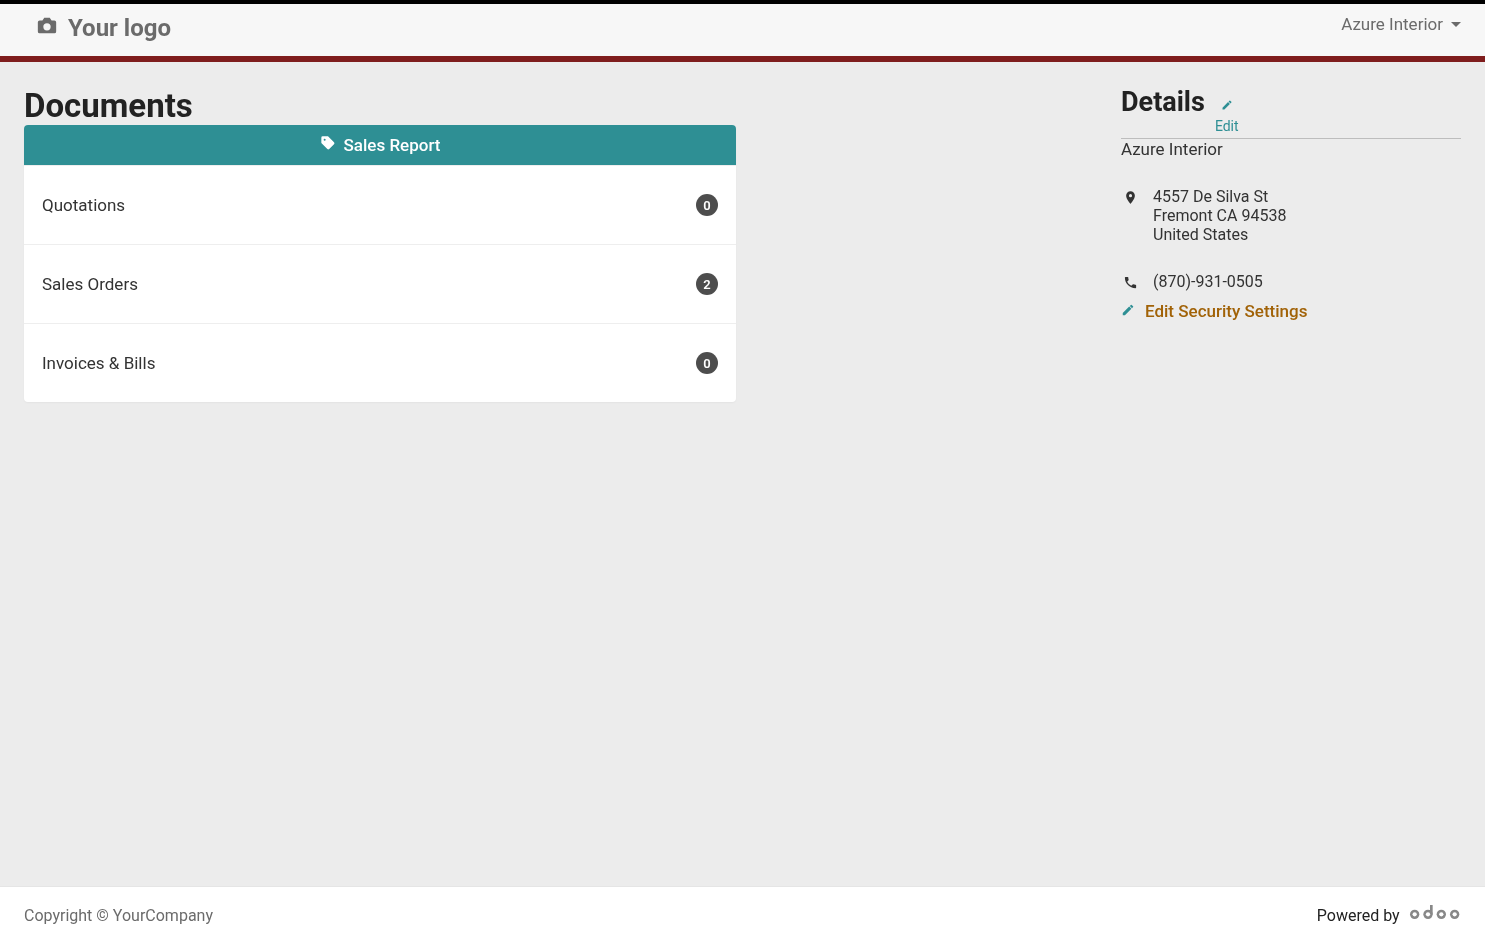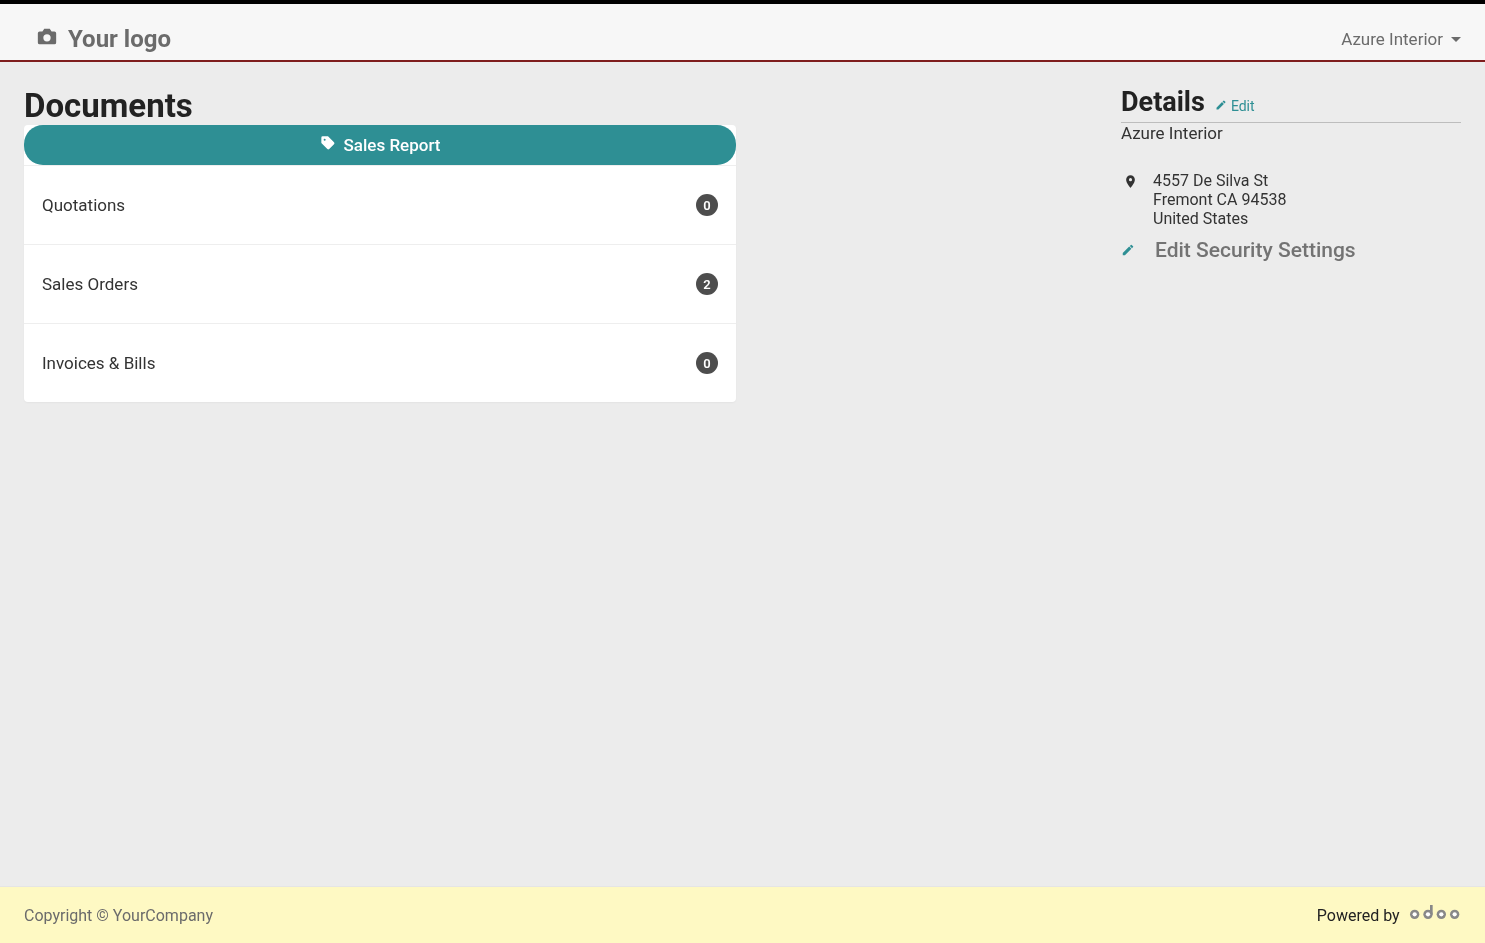--- a/index.html
+++ b/index.html
@@ -9,25 +9,25 @@
     background: #ececec;
     color: #222;
     font-size: 16px;
     display: flex;
     flex-direction: column;
     min-height: 100vh;
   }
   .topbar-dark { height: 4px; background: #000; }
   header.nav {
     background: #f7f7f7;
-    border-bottom: 2px solid #7f1d1d;
-    display: flex;
-    align-items: center;
+    border-bottom: 6px solid #7f1d1d;
+    display: flex;
+    align-items: flex-start;
     justify-content: space-between;
-    padding: 24px 24px 10px 36px;
+    padding: 10px 24px 10px 36px;
     height: 58px;
   }
   .logo {
     display: flex;
     align-items: center;
     color: #6b6b6b;
     font-weight: 700;
     font-size: 24px;
     gap: 10px;
   }
@@ -67,21 +67,20 @@
     color: #fff;
     text-align: center;
     padding: 10px 12px;
     font-size: 17px;
     font-weight: 500;
     display: flex;
     align-items: center;
     justify-content: center;
     gap: 8px;
     cursor: pointer;
-    border-radius: 19px;
   }
   .sales-report svg { width:16px; height:16px; fill:#fff; }
   .doc-row {
     display: flex;
     align-items: center;
     justify-content: space-between;
     padding: 28px 18px;
     border-top: 1px solid #eee;
     font-size: 17px;
     color: #333;
@@ -109,39 +108,40 @@
     padding-bottom: 4px;
   }
   .side-heading h2 { font-size: 27px; font-weight: 700; color: #222; }
   .edit-link {
     color: #2e8f94;
     font-size: 14px;
     cursor: pointer;
     display: inline-flex;
     align-items: center;
     gap: 4px;
+    flex-direction: column;
   }
   .edit-link svg { width:12px; height:12px; fill:#2e8f94; }
   .company-name { font-size: 17px; color: #333; margin-bottom: 8px; }
   .info-row { display: flex; gap: 14px; margin-bottom: 10px; font-size: 16px; color: #333; align-items: flex-start; margin-top: 28px; }
   .info-icon { width: 18px; display:flex; justify-content:center; padding-top:3px; }
   .info-icon svg { width:15px; height:15px; fill:#333; }
   .side-heading.sec { margin-top: 18px; }
   .sec-link {
-    color: #737373;
-    font-size: 21px;
+    color: #a16207;
+    font-size: 17px;
     cursor: pointer;
     display: inline-flex;
     align-items: center;
-    gap: 20px;
+    gap: 10px;
     font-weight: 500;
   }
   .sec-link svg { width:14px; height:14px; fill:#2e8f94; }
   footer {
-    background: #fef9c3;
+    background: #ffffff;
     border-top: 1px solid #e5e5e5;
     padding: 18px 24px;
     display: flex;
     justify-content: space-between;
     align-items: center;
     color: #6b6b6b;
     font-size: 16px;
   }
   .powered { display:flex; align-items:center; gap:8px; color:#222; }
   .powered svg { height:16px; }
@@ -212,20 +212,28 @@
       <span class="info-icon">
         <svg viewBox="0 0 24 24">
             <path d="M12 2a7 7 0 0 0-7 7c0 5.25 7 13 7 13s7-7.75 7-13a7 7 0 0 0-7-7zm0 9.5A2.5 2.5 0 1 1 12 6.5a2.5 2.5 0 0 1 0 5z"></path>
           </svg>
       </span>
       <div>
         <div>4557 De Silva St</div>
         <div>Fremont CA 94538</div>
         <div>United States</div>
       </div>
+    </div>
+    <div class="info-row">
+      <span class="info-icon">
+        <svg viewBox="0 0 24 24">
+            <path d="M6.62 10.79a15.05 15.05 0 0 0 6.59 6.59l2.2-2.2a1 1 0 0 1 1.02-.24c1.12.37 2.33.57 3.57.57a1 1 0 0 1 1 1V20a1 1 0 0 1-1 1C10.61 21 3 13.39 3 4a1 1 0 0 1 1-1h3.49a1 1 0 0 1 1 1c0 1.24.2 2.45.57 3.57a1 1 0 0 1-.24 1.02l-2.2 2.2z"></path>
+          </svg>
+      </span>
+      <div>(870)-931-0505</div>
     </div>
 
     <span class="sec-link">
       <span>
         <svg viewBox="0 0 24 24">
             <path d="M3 17.25V21h3.75L17.81 9.94l-3.75-3.75L3 17.25zM20.71 7.04a1 1 0 0 0 0-1.41l-2.34-2.34a1 1 0 0 0-1.41 0l-1.83 1.83 3.75 3.75 1.83-1.83z"></path>
           </svg>
       </span>
       <span>Edit Security Settings</span>
     </span>

